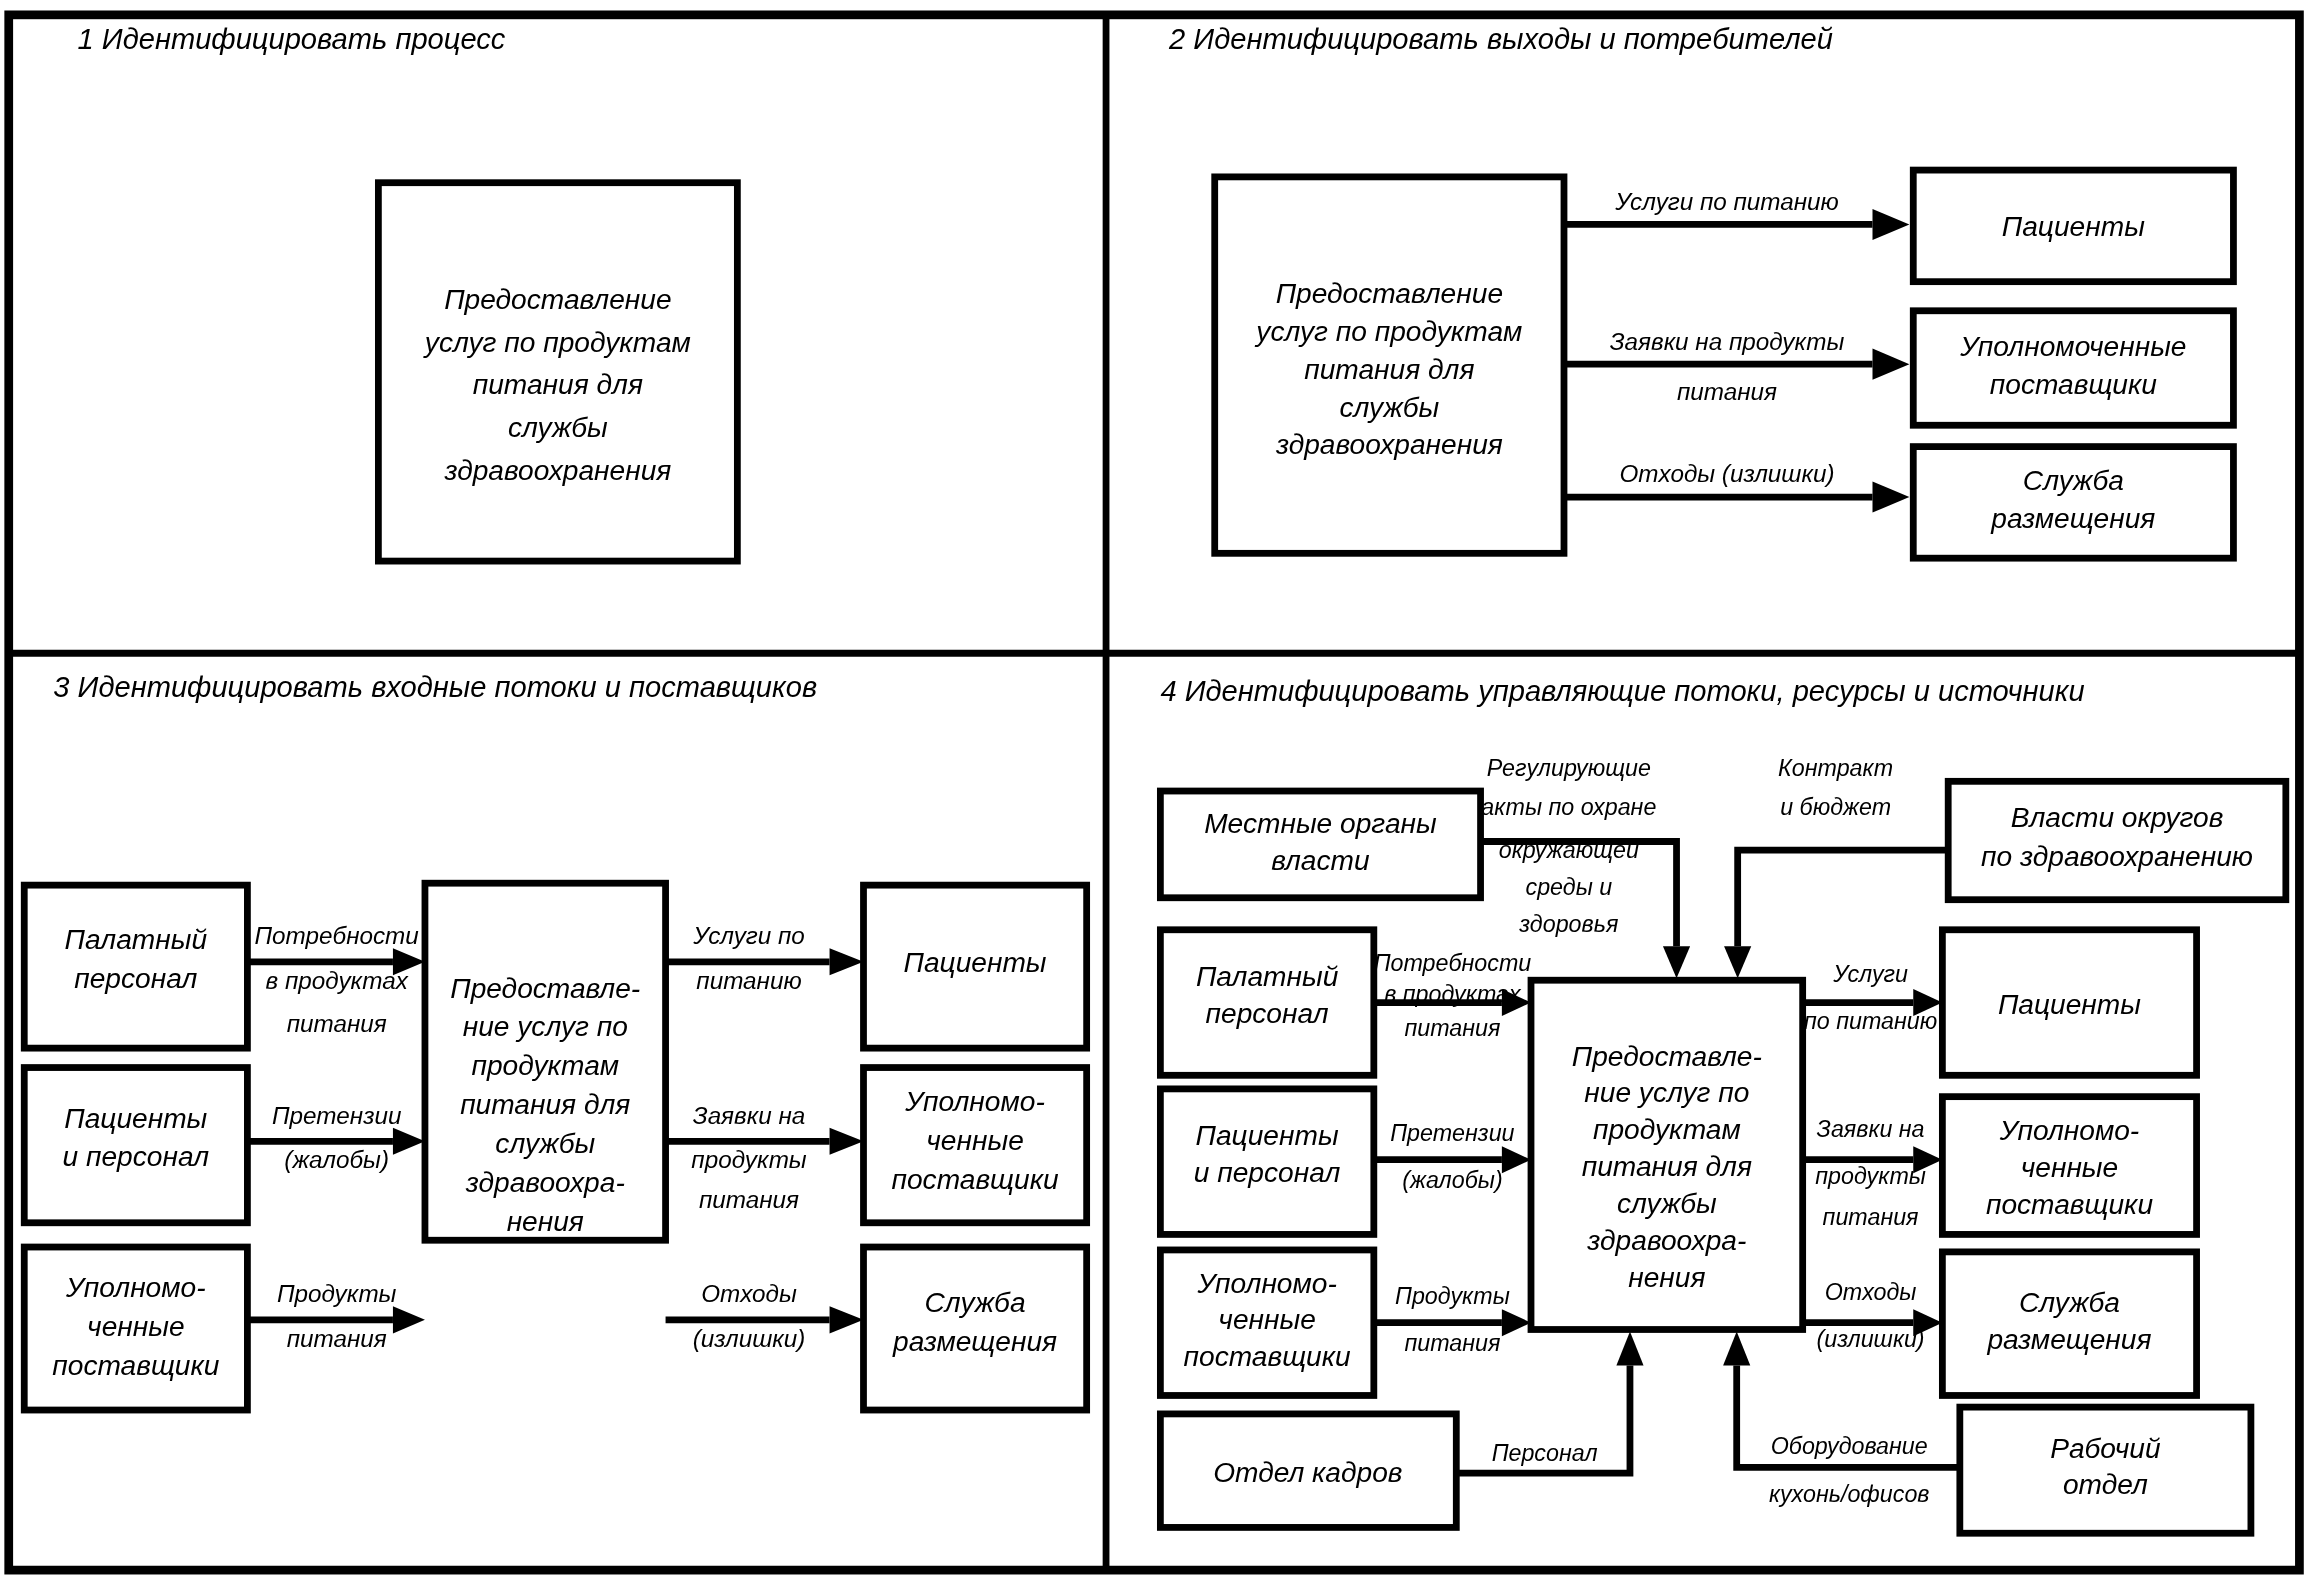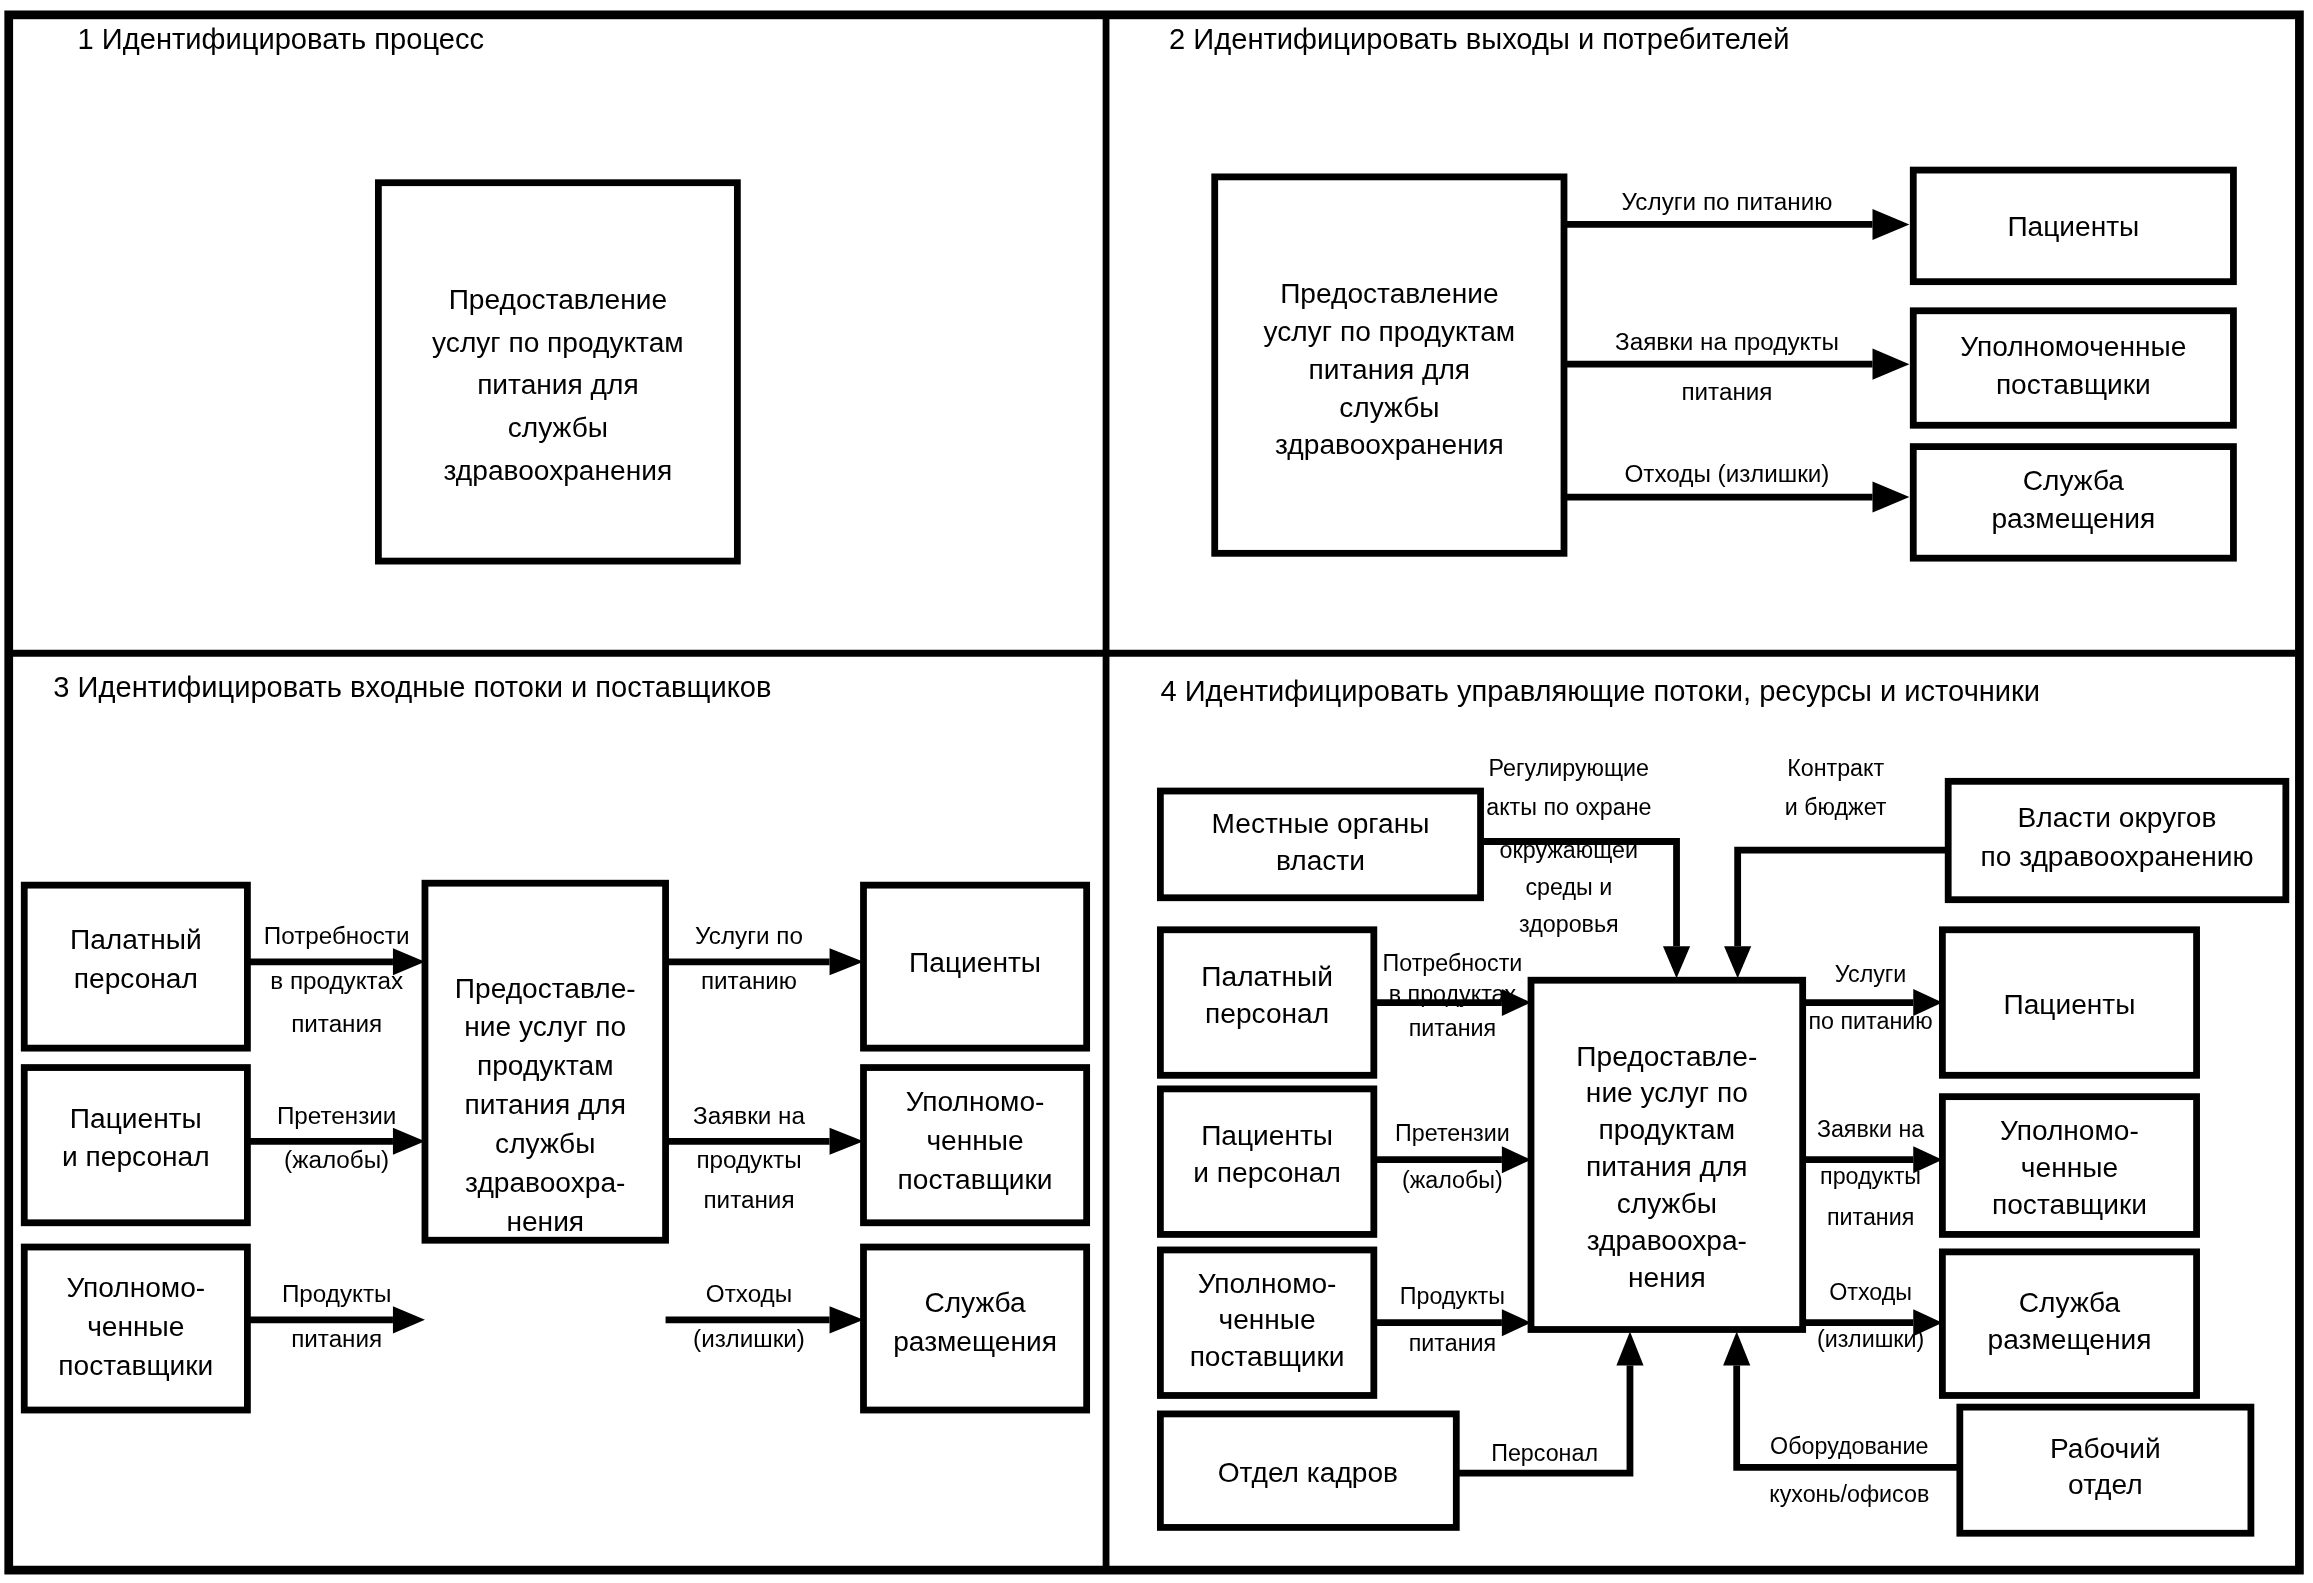--- a/index.html
+++ b/index.html
@@ -1,18 +1,18 @@
 <!DOCTYPE html>
 <html><head>
 <meta charset="utf-8">
 <style>
   html,body{margin:0;padding:0;background:#ffffff;}
   body{width:2313px;height:1584px;overflow:hidden;
        font-family:"Liberation Sans","DejaVu Sans",sans-serif;}
-  #stage{position:relative;width:2313px;height:1463px;background:#fff;}
+  #stage{position:relative;width:2313px;height:1463px;background:#fff;font-style:italic;}
   svg{position:absolute;left:0;top:0;width:2313px;height:1584px;}
   .frame{fill:none;stroke:#000;}
   .box{fill:#ffffff;stroke:#000000;stroke-width:7;}
   .ln{stroke:#000000;stroke-width:7;fill:none;}
   text{fill:#000000;font-family:"Liberation Sans","DejaVu Sans",sans-serif;}
   .qtitle{font-size:30px;font-weight:400;}
   .boxtxt{font-size:29px;text-anchor:middle;}
   .boxtxtbig{font-size:29px;text-anchor:middle;}
   .flowtxt{font-size:25px;text-anchor:middle;}
   .flowtxt4{font-size:24px;text-anchor:middle;}

